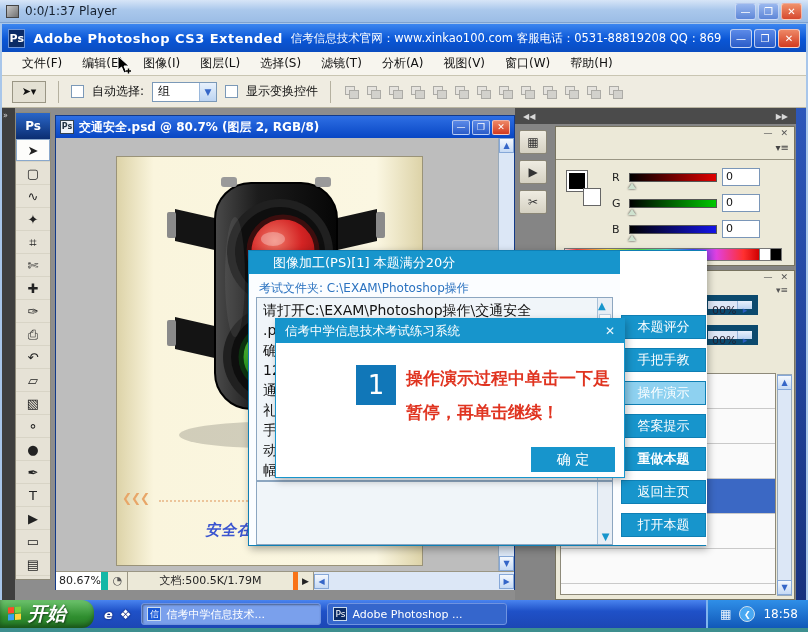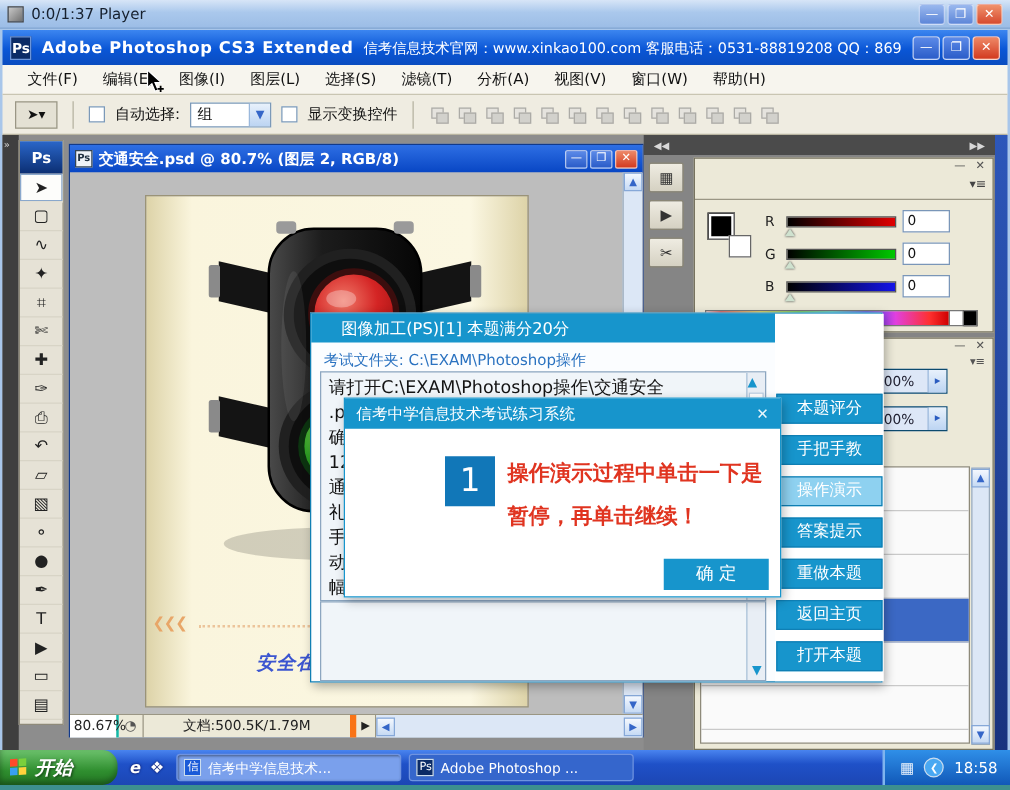--- a/index.html
+++ b/index.html
@@ -66,21 +66,21 @@
   .doc-titlebar{height:22px;background:linear-gradient(180deg,#2e6fe4,#0846c4);display:flex;align-items:center;padding:0 4px;gap:5px;}
   .doc-icon{width:14px;height:14px;background:#eef2f8;border:1px solid #345;color:#234;font-size:8px;font-weight:bold;text-align:center;line-height:12px;}
   .doc-title{color:#fff;font-weight:bold;font-size:12px;white-space:nowrap;overflow:hidden;flex:1;}
   .doc-btns{display:flex;gap:2px;}
   .dbtn{width:18px;height:15px;border-radius:2px;border:1px solid #fff9;color:#fff;font-size:9px;line-height:13px;text-align:center;background:linear-gradient(180deg,#5c8ae8,#2a5cc8);}
   .dbtn.close{background:linear-gradient(180deg,#ee8866,#d23a20);}
   .doc-content{position:relative;height:433px;background:#bdbdbd;overflow:hidden;}
   .doc-vscroll{position:absolute;right:0;top:0;width:16px;height:100%;background:#dce7f6;border-left:1px solid #9ab;display:flex;flex-direction:column;justify-content:space-between;align-items:center;}
   .sbtn{width:15px;height:15px;background:linear-gradient(180deg,#f4f8fe,#c6daf4);border:1px solid #86a8d8;color:#3566c8;font-size:8px;line-height:13px;text-align:center;}
   .doc-statusbar{height:19px;background:#ece9d8;border-top:1px solid #9a9684;display:flex;align-items:stretch;}
-  .zoom-box{width:39px;border-right:2px solid #14b8a6;background:#fff;font-size:11px;color:#222;padding:2px 3px;}
+  .zoom-box{width:52px;border-right:7px solid #14b8a6;background:#fff;font-size:11px;color:#222;padding:2px 3px;}
   .clock-icon{width:20px;border-right:1px solid #9a9684;text-align:center;font-size:11px;color:#555;line-height:18px;}
   .docinfo-box{width:170px;border-right:5px solid #f97316;text-align:center;font-size:11px;color:#222;line-height:18px;}
   .status-play{width:16px;border-right:1px solid #9a9684;text-align:center;font-size:9px;color:#222;line-height:18px;}
   .hscroll{flex:1;background:#dce7f6;display:flex;justify-content:space-between;align-items:center;}
 
   
   .poster{position:absolute;left:60px;top:18px;width:307px;height:410px;background:linear-gradient(90deg,#ddd3a8,#faf5dd 12%,#fbf7e2 85%,#ddd3a8);border:1px solid #9a9378;}
   .chevrons{position:absolute;left:5px;top:334px;color:#e8a668;font-size:12px;font-weight:bold;letter-spacing:-1px;}
   .dotline{position:absolute;left:42px;top:343px;width:200px;border-bottom:2px dotted #ecc49a;}
   .poster-caption{position:absolute;left:88px;top:364px;color:#3b55d0;font-style:italic;font-weight:bold;font-size:15px;letter-spacing:1px;}
@@ -109,21 +109,21 @@
   .chan:nth-child(3) .bar{background:linear-gradient(90deg,#000,#1414e8);}
   .chan .bar::after{content:"";position:absolute;left:-2px;bottom:-8px;border-left:4px solid transparent;border-right:4px solid transparent;border-bottom:6px solid #cfe2cf;filter:drop-shadow(0 0 1px #333);}
   .chan .valbox{width:38px;height:18px;background:#fff;border:1px solid #7a96b8;font-size:11px;color:#111;padding:1px 3px;}
   .spectrum-row{position:absolute;left:8px;top:88px;display:flex;height:13px;}
   .spectrum{width:196px;height:13px;border:1px solid #777;background:linear-gradient(90deg,#ffd2d8,#ff4040 6%,#ffe640 22%,#58e040 38%,#40e0d8 52%,#4048ff 66%,#e040e0 78%,#ff3030 92%,#d00000);}
   .spec-white{width:11px;height:13px;background:#fff;border:1px solid #777;border-left:none;}
   .spec-black{width:11px;height:13px;background:#000;border:1px solid #777;border-left:none;}
 
   .layers-panel{left:555px;top:270px;width:240px;height:330px;}
   .layers-body{position:relative;height:300px;}
-  .pctbox{position:absolute;width:56px;height:20px;display:flex;border:1px solid #0c4a6e;background:#dde7f7;}
+  .pctbox{position:absolute;width:56px;height:20px;display:flex;border:6px solid #0c4a6e;background:#dde7f7;}
   .pctbox .pv{flex:1;font-size:11px;color:#223;padding:3px 0 0 4px;}
   .pctbox .spin{width:15px;background:linear-gradient(180deg,#e8f1fc,#bcd4f2);border-left:1px solid #9ab8dc;color:#2a5cc0;font-size:9px;text-align:center;line-height:18px;}
   .layer-list{position:absolute;left:4px;top:78px;width:216px;height:222px;background:#fafafa;border:1px solid #8e8a7a;}
   .layer-row{height:35px;border-bottom:1px solid #c9c9c9;}
   .layer-row.active{background:var(--select-blue);}
   .list-scroll{position:absolute;right:-17px;top:0;width:15px;height:222px;background:#dce7f6;border:1px solid #9ab;display:flex;flex-direction:column;justify-content:space-between;align-items:center;}
   .layers-bottombar{position:absolute;left:4px;top:304px;width:232px;display:flex;gap:11px;align-items:center;color:#444;font-size:12px;}
   .lb-icon{font-size:12px;color:#444;}
   .grip{margin-left:auto;color:#888;font-size:11px;}
 
@@ -138,41 +138,41 @@
   .qscroll{position:absolute;right:0;top:0;width:15px;height:100%;background:#e8eef5;border-left:1px solid #a8c0d8;}
   .scroll-arrow{width:15px;height:15px;color:var(--dialog-accent);font-size:10px;text-align:center;line-height:15px;}
   .scroll-track{position:absolute;left:1px;top:16px;width:12px;height:40px;background:#fff;border:1px solid #b8cce0;}
   .harea{position:absolute;left:7px;top:230px;width:357px;height:64px;background:#f0f5f9;border:1px solid #8ca6c0;border-top:1px solid #8ca6c0;overflow:hidden;}
   .harea .qscroll .scroll-arrow{position:absolute;bottom:0;}
   .exam-btncol{position:absolute;left:371px;top:0;width:87px;height:100%;background:#fff;}
   .exam-btn{position:absolute;left:1px;width:85px;height:24px;background:var(--dialog-accent);border:1px solid var(--dialog-accent-dark);color:#fff;font-size:13px;text-align:center;line-height:22px;white-space:nowrap;}
   .exam-btn.active{background:var(--dialog-active);}
   .exam-btn:nth-child(1){top:64px;}.exam-btn:nth-child(2){top:97px;}
   .exam-btn:nth-child(3){top:130px;}.exam-btn:nth-child(4){top:163px;}
-  .exam-btn:nth-child(5){top:196px;}.exam-btn:nth-child(6){top:229px;}
+  .exam-btn:nth-child(5){top:196px;font-weight:bold;}.exam-btn:nth-child(6){top:229px;}
   .exam-btn:nth-child(7){top:262px;}
 
   
   .popup{left:275px;top:318px;width:350px;height:160px;background:#fff;border:1px solid var(--dialog-accent);z-index:60;box-shadow:2px 3px 8px #00000044;}
   .popup-titlebar{height:24px;background:var(--dialog-accent);display:flex;align-items:center;padding:0 9px;}
   .popup-title{color:#fff;font-size:12.5px;flex:1;}
   .popup-close{color:#eaf6fc;font-size:12px;}
   .step-box{position:absolute;left:80px;top:46px;width:40px;height:40px;background:#1177b8;color:#fff;font-size:26px;text-align:center;line-height:40px;}
   .popup-msg1{position:absolute;left:130px;top:48px;color:var(--alert-red);font-weight:bold;font-size:17px;white-space:nowrap;text-align:center;}
   .popup-msg2{position:absolute;left:130px;top:82px;color:var(--alert-red);font-weight:bold;font-size:17px;white-space:nowrap;}
   .popup-ok{position:absolute;left:255px;top:128px;width:84px;height:25px;background:var(--dialog-accent);color:#fff;font-size:14px;text-align:center;line-height:24px;}
 
   
   .taskbar{left:0;top:600px;width:808px;height:28px;background:linear-gradient(180deg,#4984ef,#1f51c8 40%,#1c46b4);display:flex;align-items:center;z-index:70;}
   .start-btn{width:94px;height:28px;background:linear-gradient(180deg,#6cc26c,#2f8e2f 60%,#257a25);border-radius:0 12px 12px 0;display:flex;align-items:center;gap:6px;padding-left:8px;box-shadow:inset 0 -3px 5px #0005;}
   .win-flag{width:14px;height:14px;display:grid;grid-template-columns:6px 6px;grid-template-rows:6px 6px;gap:1px;transform:skewY(-4deg);}
   .win-flag i{display:block;}
   .win-flag i:nth-child(1){background:#ff4a2a;}.win-flag i:nth-child(2){background:#7ad03c;}
   .win-flag i:nth-child(3){background:#38a0f0;}.win-flag i:nth-child(4){background:#ffd23c;}
-  .start-label{color:#fff;font-weight:bold;font-style:italic;font-size:15px;text-shadow:1px 1px 2px #0008;}
+  .start-label{color:#fff;font-weight:bold;font-style:italic;font-size:19px;text-shadow:1px 1px 2px #0008;}
   .quick{display:flex;gap:7px;padding:0 10px;align-items:center;}
   .ql-icon{color:#fff;font-size:13px;font-weight:bold;font-style:italic;text-shadow:0 0 2px #004;}
   .task-btn{width:180px;height:22px;margin-right:6px;background:#3566cc;border:1px solid #6f93e0;border-radius:3px;display:flex;align-items:center;gap:5px;padding:0 5px;color:#fff;font-size:11px;white-space:nowrap;overflow:hidden;}
   .task-btn.active{background:#7aa0ec;box-shadow:inset 1px 1px 2px #0006;}
   .task-ico{width:14px;height:14px;background:#1a5ad8;border:1px solid #cde;font-size:9px;text-align:center;line-height:13px;flex:none;}
   .task-btn:nth-child(2) .task-ico{background:#0b2b66;}
   .tray{margin-left:auto;height:28px;background:linear-gradient(180deg,#2f8fe8,#1158b8);border-left:2px solid #7fb4ee;display:flex;align-items:center;gap:8px;padding:0 10px 0 12px;}
   .tray-kbd{color:#eaf2fc;font-size:12px;}
   .tray-circle{width:16px;height:16px;border-radius:50%;background:#49a8f2;border:1px solid #cde;color:#fff;font-size:8px;text-align:center;line-height:15px;}
   .tray-time{color:#fff;font-size:12px;}

